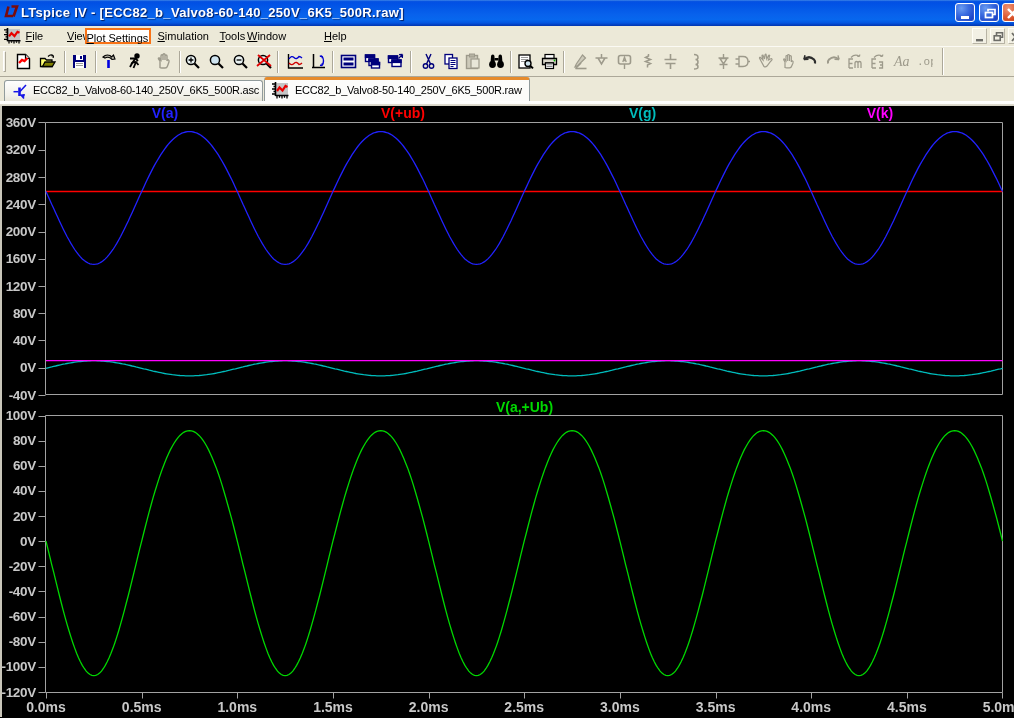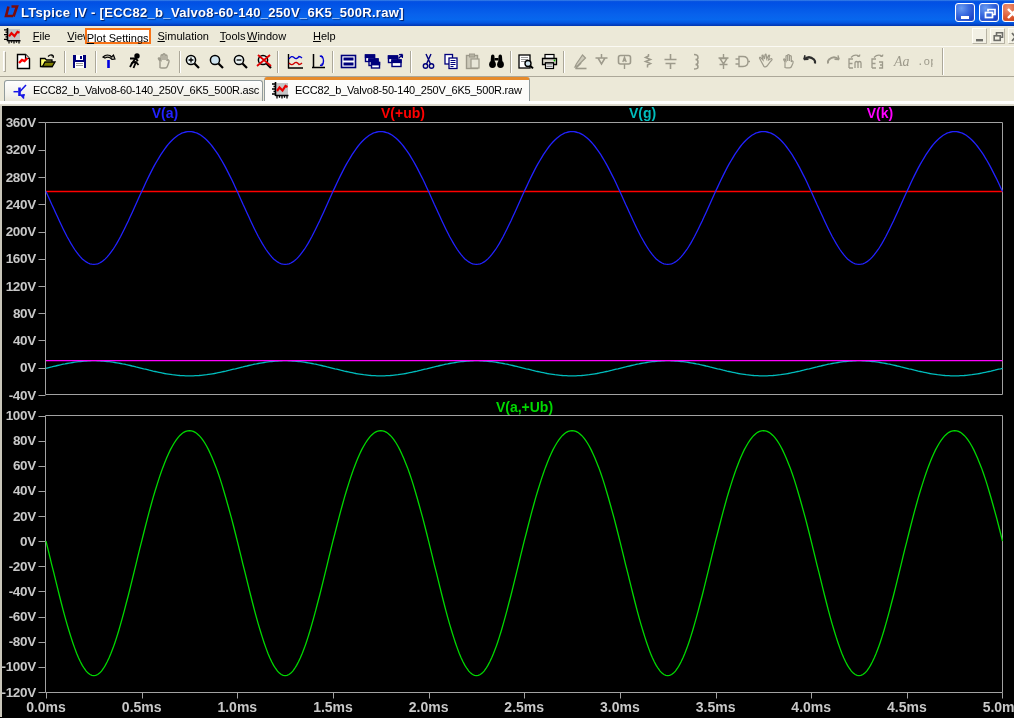--- a/index.html
+++ b/index.html
@@ -10,21 +10,21 @@
  background:linear-gradient(to bottom,#3f8bf0 0%,#2068e0 3%,#0552e2 6%,#0150e5 12%,#045ae8 35%,#0861ec 55%,#0767ee 75%,#0456e0 88%,#0344c8 94%,#0236ad 100%)}
 #title .txt{position:absolute;left:21px;top:5px;color:#fff;font-size:13px;font-weight:bold;
  letter-spacing:.3px;text-shadow:1px 1px 1px rgba(0,20,80,.9);white-space:nowrap}
 .tbtn{position:absolute;top:3px;width:20px;height:19px;border-radius:3px;
  border:1px solid #fff;box-shadow:inset 0 0 1px rgba(255,255,255,.7)}
 .tbtn.b{background:radial-gradient(circle at 30% 25%,#6a9cf1 0%,#3a6ce0 40%,#1e46c8 80%,#1c42bf 100%)}
 .tbtn.r{background:radial-gradient(circle at 30% 25%,#ee9576 0%,#e0603a 45%,#c83a10 85%,#bd3511 100%)}
 .tbtn svg{position:absolute;left:0;top:0}
 
 #menu{left:0;top:26px;width:1014px;height:20px;background:#ece9d8;font-size:11px;color:#000}
-#menu .mi{position:absolute;top:2px;height:16px;line-height:16px;text-align:right}
+#menu .mi{position:absolute;top:2px;height:16px;line-height:16px;text-align:left}
 .hl{background:#fff;border:2px solid #f97316}
 u{text-decoration:underline}
 
 .mdib{position:absolute;top:27.5px;width:15.5px;height:16.5px;background:#f2f0e4;
  border:1px solid;border-color:#fffef6 #b7b3a4 #b7b3a4 #fffef6;border-radius:1px}
 
 #tools{left:0;top:46px;width:1014px;height:31px;background:#ece9d8;border-top:1px solid #fbfaf4;border-bottom:1px solid #aca899}
 #grip{left:2.5px;top:51px;width:3px;height:21px;background:#f4f2e8;border:1px solid #aca899;border-top-color:#fff;border-left-color:#fff;border-radius:1px}
 .ticon{position:absolute;top:53px;width:17px;height:17px}
 .tsep{position:absolute;top:51px;width:1px;height:22px;background:#aca899;box-shadow:1px 0 0 #fff}
@@ -123,21 +123,21 @@
         </svg>
       </div>
 </div>
 <div id="menu" class="abs">
 <div class="mi" style="left:25.5px;width:25px"><u>F</u>ile</div>
 <div class="mi" style="left:67px;width:24px"><u>V</u>iew</div>
 <div class="mi hl" style="left:84.5px;width:66px"><u>P</u>lot Settings</div>
 <div class="mi" style="left:157.5px;width:51px"><u>S</u>imulation</div>
 <div class="mi" style="left:219.5px;width:26px"><u>T</u>ools</div>
 <div class="mi" style="left:247px;width:39px"><u>W</u>indow</div>
-<div class="mi" style="left:313px;width:22px"><u>H</u>elp</div>
+<div class="mi" style="left:324px;width:22px"><u>H</u>elp</div>
 </div>
 <svg class="abs" style="left:4px;top:28px" width="17" height="16" viewBox="0 0 17 17" preserveAspectRatio="none">
 <rect x="4" y="1" width="12" height="12" fill="#c5c5c5"></rect>
 <path d="M3.5 0v14 M3.5 13.5h13" stroke="#000" stroke-width="1.6" fill="none"></path>
 <path d="M0 2h3 M1.5 4.5h2 M0 7h3 M1.5 9.5h2 M0 12h3 M5 14v2.4 M7.5 14v1.8 M10 14v2.4 M12.5 14v1.8 M15 14v2.4" stroke="#000" stroke-width="1.3" fill="none"></path>
 <path d="M5 9 L7.5 5.5 L10.5 8.5 L13.5 4 L15.5 5" stroke="#e80000" stroke-width="2.2" fill="none"></path>
     </svg>
 <div class="mdib abs" style="left:971.5px"><svg width="14" height="15">
         <rect x="3" y="10" width="7" height="2.4" fill="#6d6d68"></rect>
       </svg></div>

